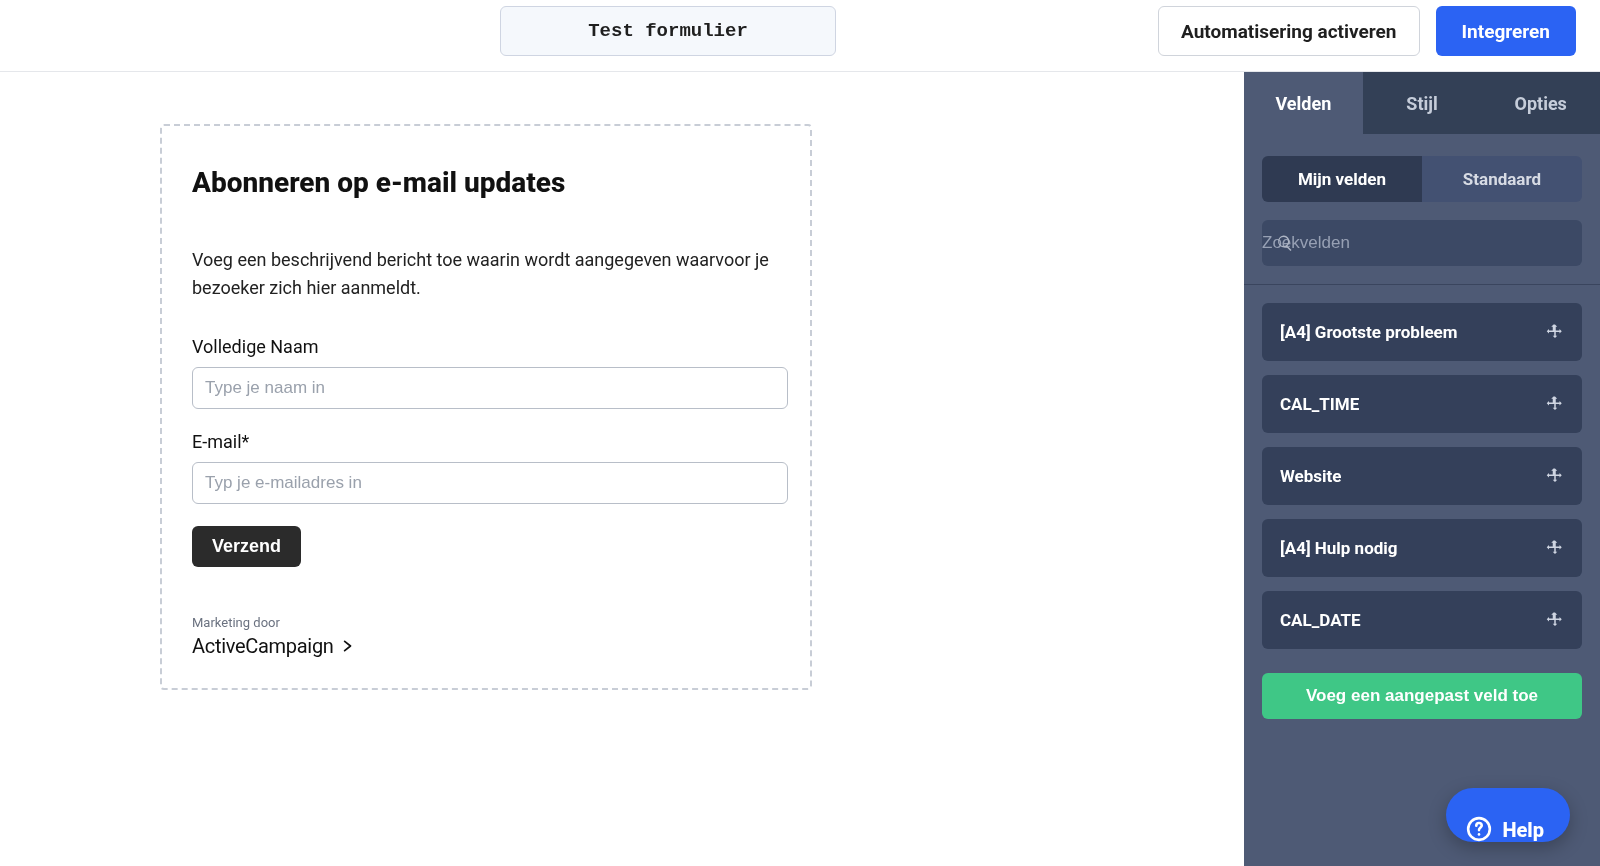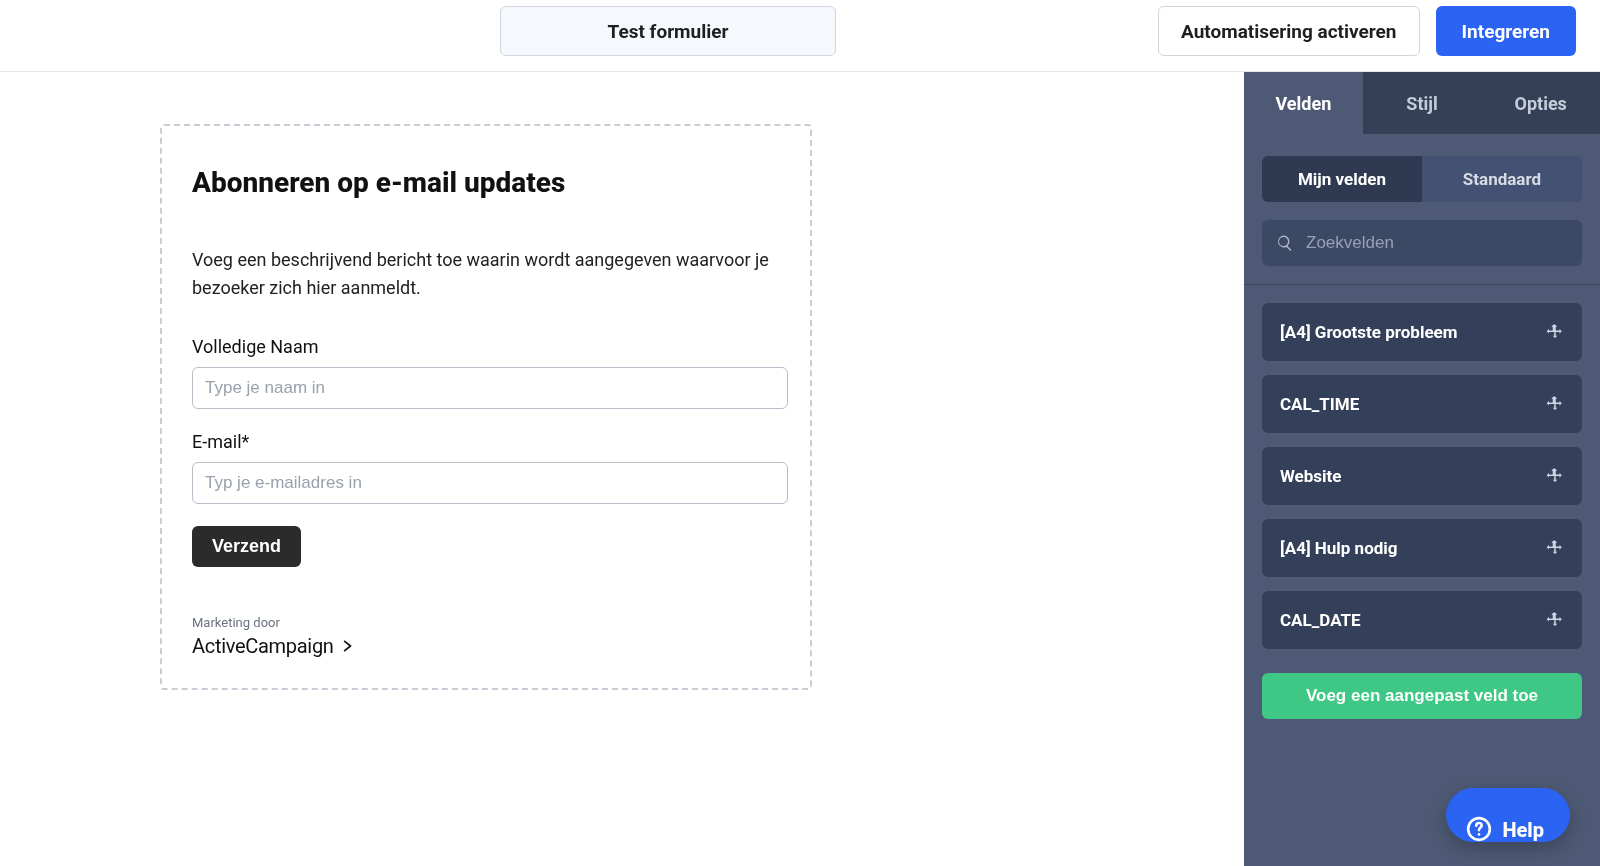--- a/index.html
+++ b/index.html
@@ -1,20 +1,20 @@
 <!DOCTYPE html>
 <html><head>
 <meta charset="utf-8">
 <style>
   * { margin:0; padding:0; box-sizing:border-box; }
   html, body { width:1600px; height:866px; font-family:-apple-system,BlinkMacSystemFont,"Segoe UI",Roboto,Helvetica,Arial,sans-serif; color:#111; background:#fff; overflow:hidden; }
 
   
   .topbar { position:relative; height:72px; border-bottom:1px solid #e5e7eb; }
-  .test-form-btn { position:absolute; left:500px; top:6px; width:336px; height:50px; background:#f5f8fc; border:1px solid #cfd5e2; border-radius:6px; font-size:19px; font-weight:700; color:#1f1f1f; display:flex; align-items:center; justify-content:center; cursor:pointer; }
+  .test-form-btn { position:absolute; left:500px; top:6px; width:336px; height:50px; background:#f5f8fc; border:1px solid #cfd5e2; border-radius:6px; font-size:19px; font-weight:700; color:#1f1f1f; display:flex; align-items:center; justify-content:center; cursor:pointer;font-family:Liberation Mono, monospace; }
   .top-right { position:absolute; right:24px; top:6px; display:flex; gap:16px; }
   .btn-outline { height:50px; padding:0 22px; background:#fff; border:1px solid #d0d4db; border-radius:6px; font-size:19px; font-weight:700; color:#1f1f1f; display:flex; align-items:center; cursor:pointer; }
   .btn-primary { height:50px; padding:0 26px; background:#2b63f3; border:none; border-radius:6px; font-size:19px; font-weight:700; color:#fff; display:flex; align-items:center; cursor:pointer; }
 
   
   .canvas { position:absolute; left:0; top:72px; right:356px; bottom:0; background:#fff; }
   .form-card { position:absolute; left:160px; top:52px; width:652px; border:2px dashed #c8cdd6; border-radius:4px; padding:40px 30px 30px 30px; }
   .form-title { font-size:28px; font-weight:800; margin-bottom:22px; }
   .form-desc { font-size:18px; line-height:1.55; color:#222; margin-bottom:34px; max-width:590px;margin-top:47px; }
   .field-label { font-size:18px; font-weight:400; margin-bottom:10px; }
@@ -32,21 +32,21 @@
   .tabs { display:flex; height:62px; background:#334056; }
   .tab { flex:1; display:flex; align-items:center; justify-content:center; font-size:18px; font-weight:700; cursor:pointer; color:#c6cdda; }
   .tab.active { background:#4e5a75; color:#fff; }
   .panel { padding:22px 18px 0 18px; flex:0 0 auto; }
   .seg { display:flex; border-radius:6px; overflow:hidden; margin-bottom:18px; }
   .seg-btn { flex:1; height:46px; display:flex; align-items:center; justify-content:center; font-size:17px; font-weight:700; cursor:pointer; }
   .seg-btn.active { background:#2f3a52; color:#fff; }
   .seg-btn.inactive { background:#435172; color:#d7dbe4; }
   .search-wrap { position:relative; margin-bottom:10px; }
   .search-wrap svg { position:absolute; left:14px; top:50%; transform:translateY(-50%); width:18px; height:18px; fill:#aeb5c4; }
-  .search-input { width:100%; height:46px; background:#3c4965; border:none; border-radius:6px; color:#fff; font-size:17px; padding-left:44px; }
+  .search-input { width:100%; height:46px; background:#3c4965; border:none; border-radius:6px; color:#fff; font-size:17px; }
   .search-input::placeholder { color:#97a0b4; }
   .divider { height:1px; background:#3a455e; margin:18px -18px; }
   .field-list { padding:0 18px; display:flex; flex-direction:column; gap:14px; overflow:auto; }
   .field-item { background:#34405a; border-radius:6px; height:58px; display:flex; align-items:center; justify-content:space-between; padding:0 18px; font-size:17px; font-weight:700; cursor:grab; }
   .field-item svg { width:18px; height:18px; fill:#cfd5e2; }
   .add-field { margin:24px 18px 0 18px; background:#3fc786; border:none; border-radius:6px; color:#fff; font-weight:800; font-size:17px; height:46px; cursor:pointer; }
   .help-pill { position:absolute; right:30px; bottom:24px; background:#2b63f3; color:#fff; border-radius:28px; height:54px; padding:0 26px 0 20px; display:flex; align-items:flex-end; gap:10px; font-size:20px; font-weight:800; cursor:pointer; box-shadow:0 6px 18px rgba(0,0,0,0.25); }
   .help-pill svg { width:26px; height:26px; fill:none; stroke:#fff; stroke-width:2.4; }
 </style>
 </head>

